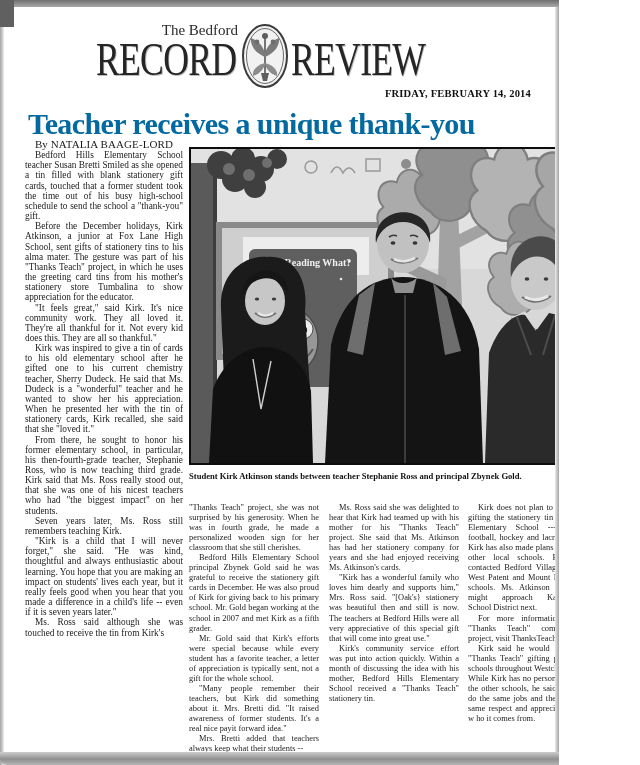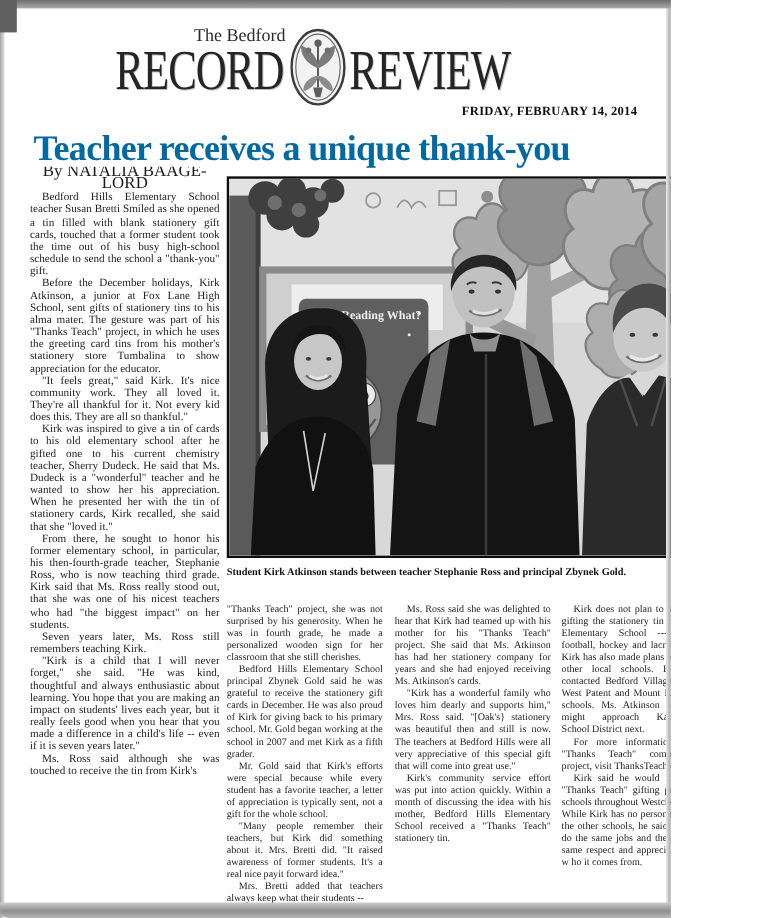--- a/index.html
+++ b/index.html
@@ -30,21 +30,21 @@
 
   .headline{position:absolute;left:28px;top:107px;width:475px;
             font-size:30px;font-weight:700;letter-spacing:-.6px;color:#0369a1;}
 
   
   .col{position:absolute;text-align:justify;}
   .col p{margin:0;text-indent:10px;}
   .no-indent{text-indent:0 !important;}
   #col1{left:25px;top:139px;width:158px;height:618px;overflow:hidden;
         font-size:9.3px;line-height:10.15px;}
-  .byline{font-size:14px;text-align:center;text-indent:0;margin-bottom:1px;letter-spacing:.1px;}
+  .byline{font-size:11px;text-align:center;text-indent:0;margin-bottom:1px;letter-spacing:.1px;}
   .col-under{top:503px;height:250px;overflow:hidden;font-size:8.4px;line-height:10.05px;}
   #col2{left:189px;width:130px;}
   #col3{left:329px;width:130px;}
   #col4{left:468px;width:146px;}
 
   .pullquote{border-top:1.5px solid #2c2c2c;border-bottom:3px solid #101010;
              margin:7px 0 9px;padding:9px 1px 9px;text-align:left;}
   .pq-text{font-size:13.6px;line-height:19px;font-style:italic;font-weight:700;color:#141414;
            text-align:justify;}
   .pq-attr{margin-top:7px;font-size:9px;font-weight:700;letter-spacing:.6px;color:#171717;}

